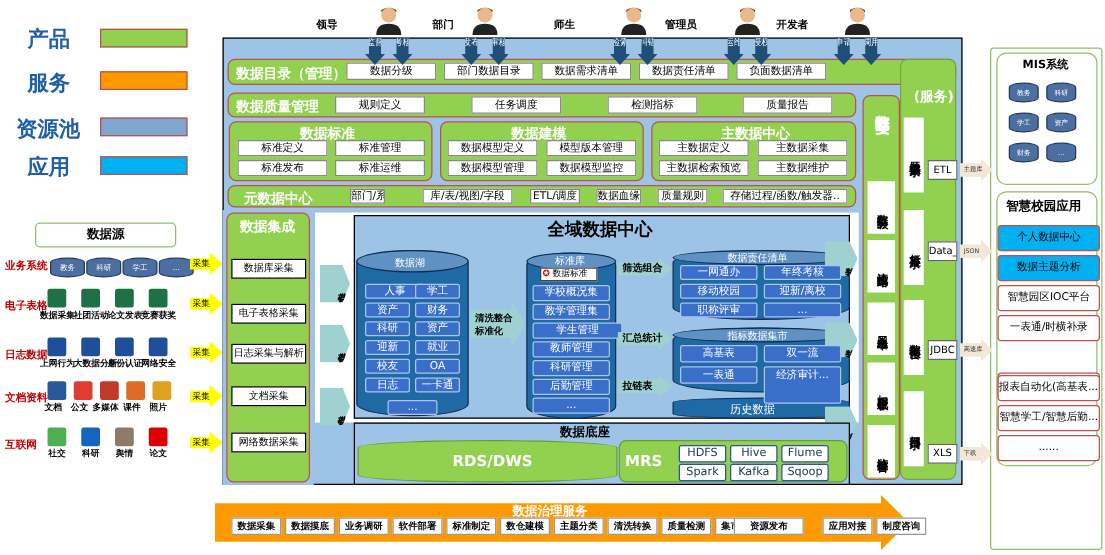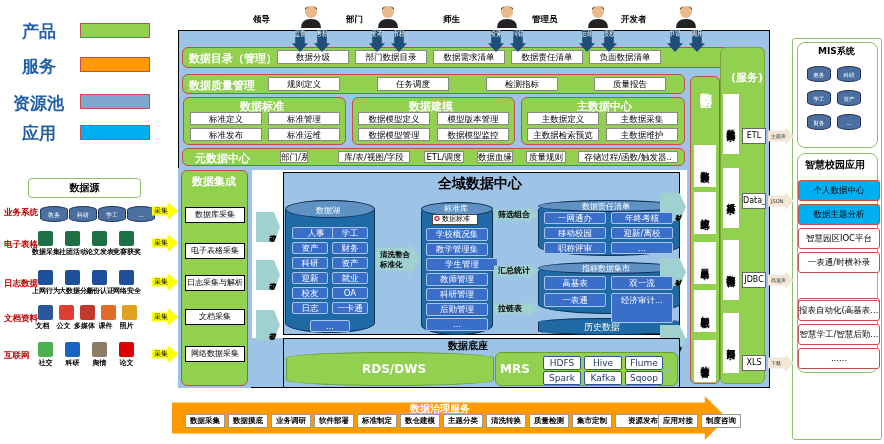--- a/index.html
+++ b/index.html
@@ -327,21 +327,21 @@
 <div class="govbox" style="left:185px;width:40px">数据采集</div>
 <div class="govbox" style="left:228px;width:40px">数据摸底</div>
 <div class="govbox" style="left:271px;width:40px">业务调研</div>
 <div class="govbox" style="left:314px;width:40px">软件部署</div>
 <div class="govbox" style="left:357px;width:40px">标准制定</div>
 <div class="govbox" style="left:400px;width:40px">数仓建模</div>
 <div class="govbox" style="left:443px;width:40px">主题分类</div>
 <div class="govbox" style="left:486px;width:40px">清洗转换</div>
 <div class="govbox" style="left:529px;width:40px">质量检测</div>
 <div class="govbox" style="left:572px;width:40px">集市定制</div>
-<div class="govbox" style="left:615px;width:56px">资源发布</div>
+<div class="govbox" style="left:587px;width:56px">资源发布</div>
 <div class="govbox" style="left:658px;width:40px">应用对接</div>
 <div class="govbox" style="left:701px;width:40px">制度咨询</div>
 <div class="mini-cyl" style="left:807px;top:66px;width:24px;font-size:5.5px">教务</div>
 <div class="mini-cyl" style="left:837px;top:66px;width:24px;font-size:5.5px">科研</div>
 <div class="mini-cyl" style="left:807px;top:90px;width:24px;font-size:5.5px">学工</div>
 <div class="mini-cyl" style="left:837px;top:90px;width:24px;font-size:5.5px">资产</div>
 <div class="mini-cyl" style="left:807px;top:114px;width:24px;font-size:5.5px">财务</div>
 <div class="mini-cyl" style="left:837px;top:114px;width:24px;font-size:5.5px">...</div>
 <div class="appbox" style="top:180px;background:#00b0f0;">个人数据中心</div>
 <div class="appbox" style="top:204px;background:#00b0f0;">数据主题分析</div>

